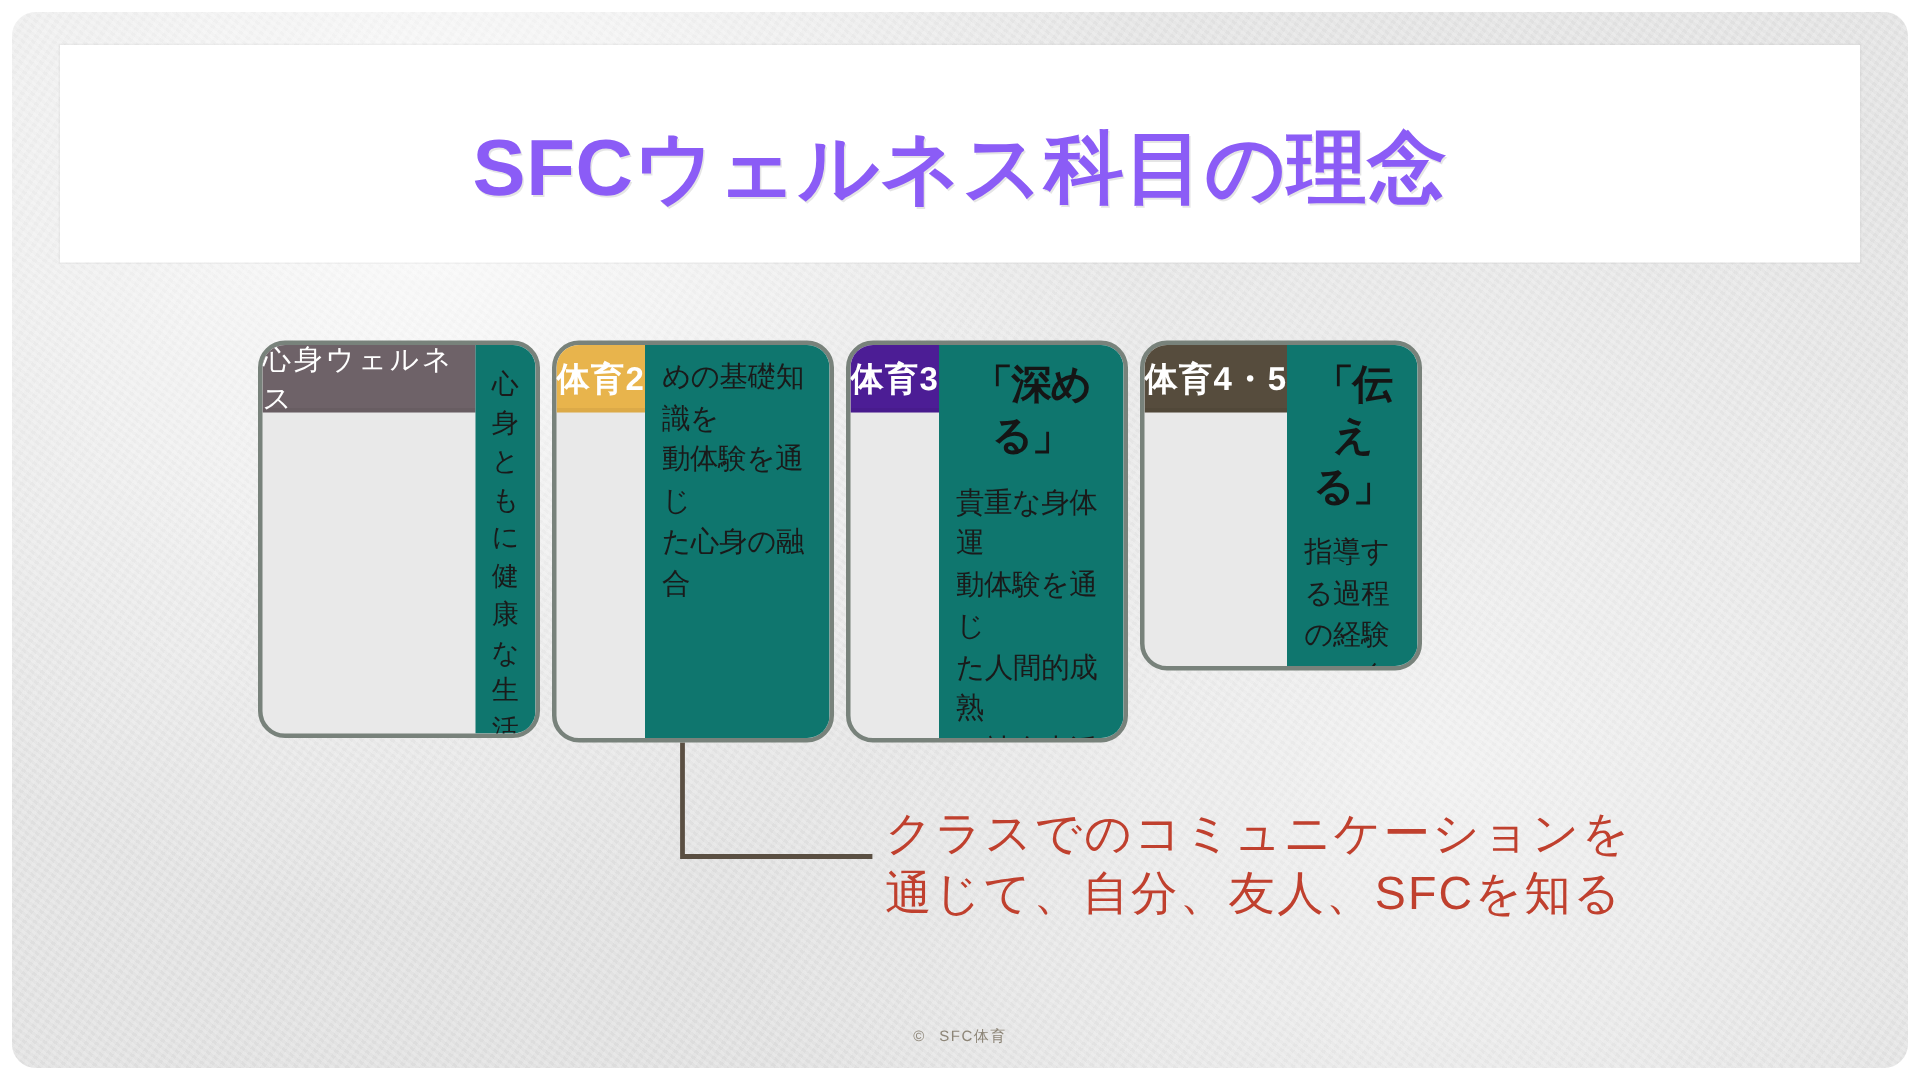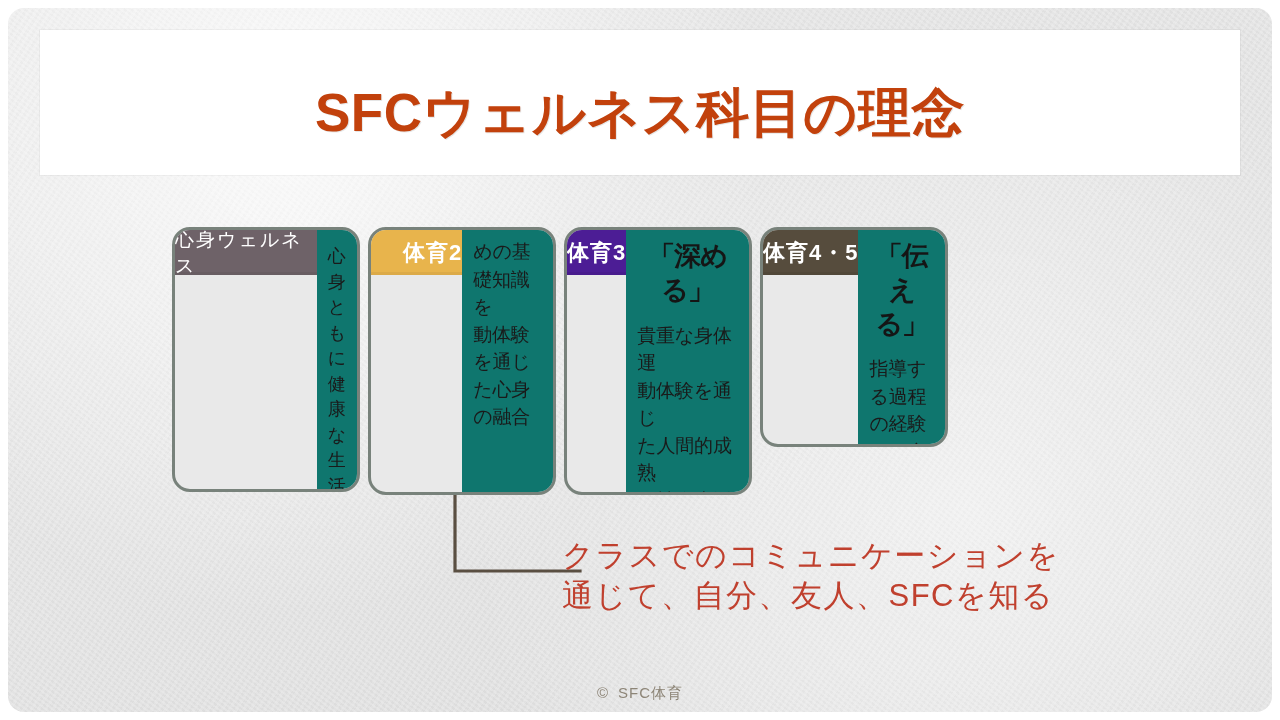--- a/index.html
+++ b/index.html
@@ -154,72 +154,72 @@
     left: 444px;
     top: 487px;
     width: 130px;
     height: 80px;
     z-index: 2;
   }
 
   
   .annotation {
     position: absolute;
-    left: 554px;
+    left: 582px;
     top: 528px;
     z-index: 3;
     font-size: 31px;
     line-height: 1.28;
     color: #c0402e;
     letter-spacing: 1.5px;
     white-space: pre-line;
   }
 
   
   .footer {
     position: absolute;
     left: 0;
     right: 0;
     top: 676px;
     text-align: center;
     z-index: 3;
-    font-size: 15px;
+    font-size: 10px;
     color: #8d8577;
     letter-spacing: 1px;
   }
   .footer .mark { margin-right: 9px; }
 </style>
 </head>
 <body>
 
 <div id="slide">
   <div class="slide-canvas">
 
     <div class="title-box">
-      <div class="title-text" style="color: #c2410c; margin-top: 22px;">SFCウェルネス科目の理念</div>
+      <div class="title-text" style="color: #8b5cf6; margin-top: 22px;">SFCウェルネス科目の理念</div>
     </div>
 
     <div class="cards">
 
       <div class="card card-1 plain">
         <div class="card-header thin" style="background-color: rgb(110, 98, 104);">心身ウェルネス</div>
         <div class="card-body">
           <div class="card-text small">心身ともに健康
 な生活を送るた
 めの基礎知識を
 身につける
 有意義な大学生
 活を送ることに
 向けて</div>
         </div>
       </div>
 
 
       <div class="card card-3">
-        <div class="card-header" style="background-color: rgb(232, 180, 76); padding-left: 32px;">体育2</div>
+        <div class="card-header" style="background-color: rgb(232, 180, 76);">体育2</div>
         <div class="card-body">
           <div class="card-text">めの基礎知識を
 動体験を通じ
 た心身の融合</div>
         </div>
       </div>
 
       <div class="card card-4">
         <div class="card-header" style="background-color: #4c1d95;">体育3</div>
         <div class="card-body">

